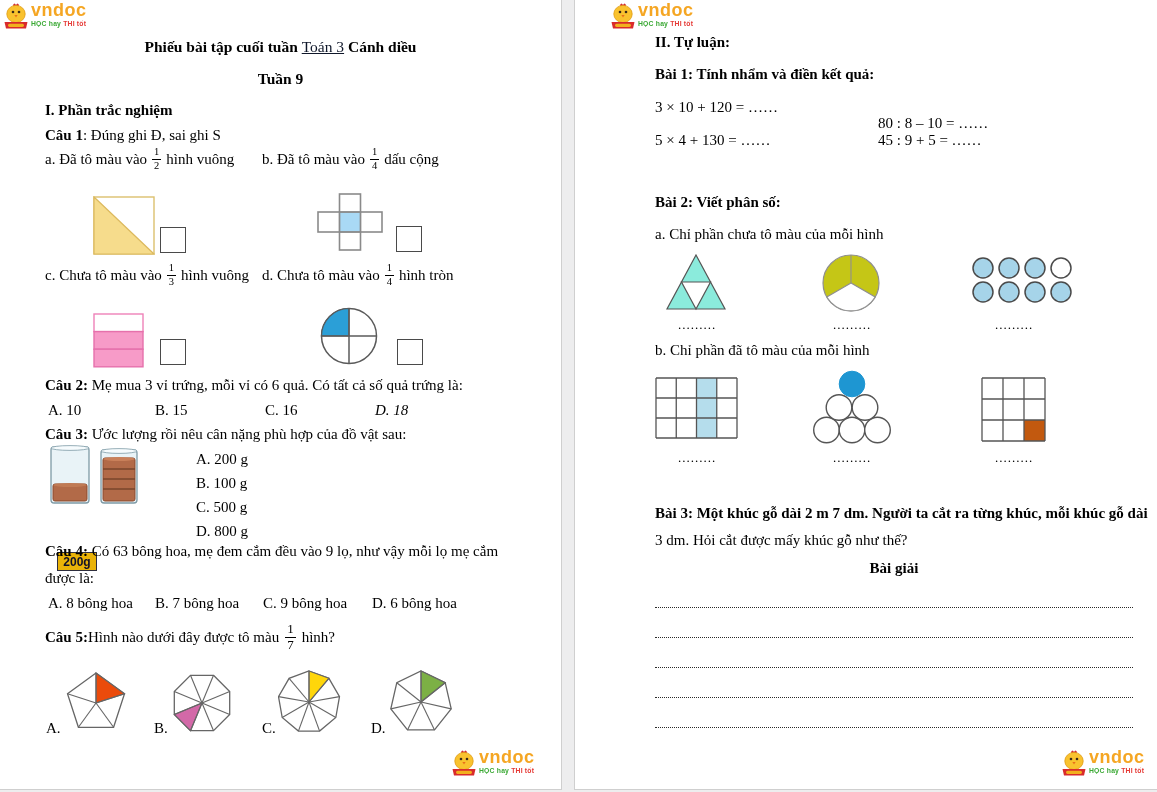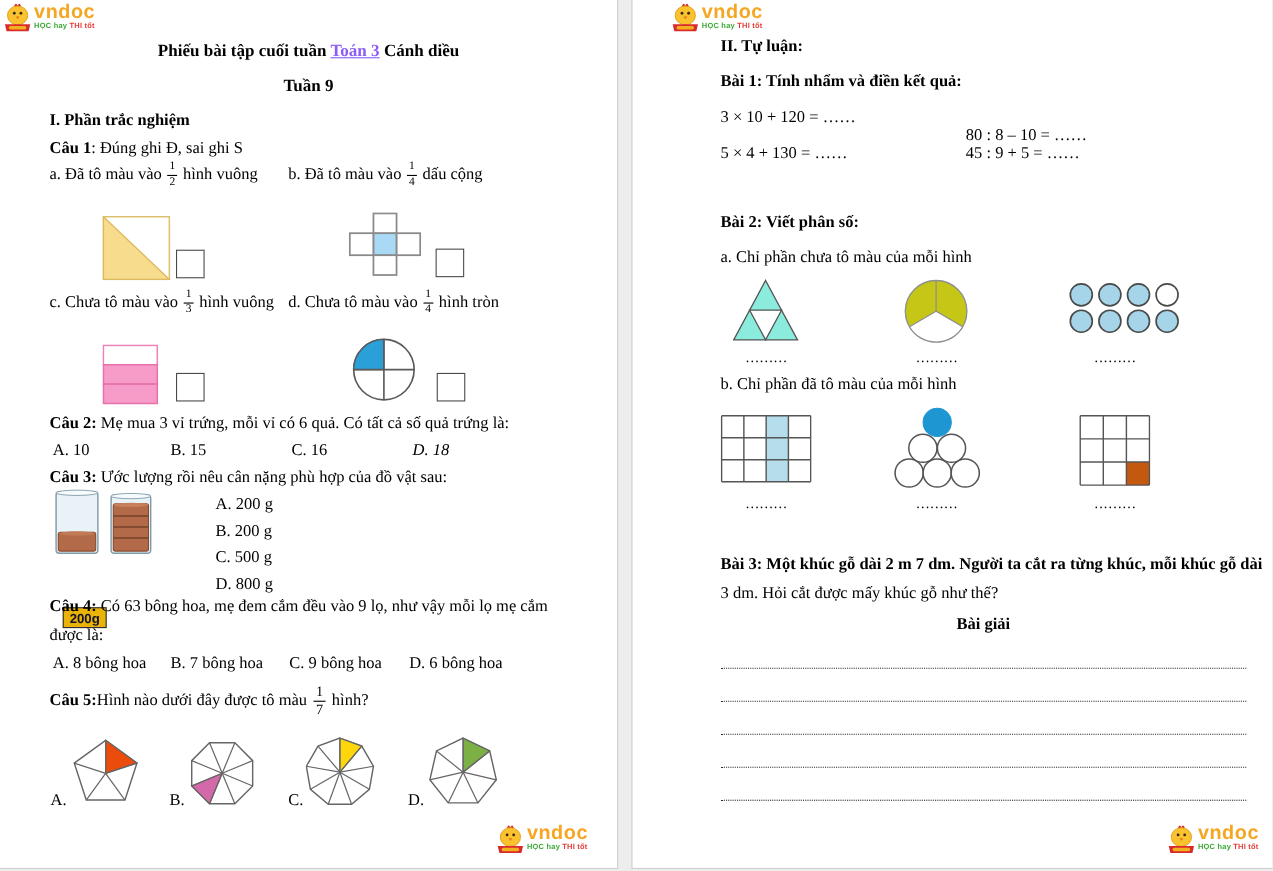--- a/index.html
+++ b/index.html
@@ -7,21 +7,21 @@
     width:1157px;height:792px;position:relative;overflow:hidden;
     background:#ededee;font-family:"Liberation Serif",serif;color:#000;
   }
   .page{position:absolute;top:0;height:789px;background:#fff;outline:1px solid #cfcfcf;}
   #page-left{left:0;width:561px;}
   #page-right{left:575px;width:582px;}
   .abs{position:absolute;white-space:nowrap;}
   .qtext{font-size:15px;line-height:1.25;}
   .bold{font-weight:bold;}
   .center{text-align:center;}
-  .link{color:#8b5cf6;text-decoration:underline;font-weight:bold;}
+  .link{color:#0f172a;text-decoration:underline;font-weight:normal;}
   .qrow{display:flex;align-items:center;}
   .frac{display:inline-block;text-align:center;font-size:10.5px;line-height:1.15;margin:0 5px;}
   .frac .num{display:block;padding:0 2px;}
   .frac .den{display:block;border-top:1px solid #000;padding:0 2px;}
   .frac.big{font-size:13px;margin:0 6px;}
   .ansbox{position:absolute;width:24px;height:24px;border:1.7px solid #4a4a4a;background:#fff;}
   .dots{font-size:13px;letter-spacing:1px;}
   .dotline{position:absolute;height:12px;border-bottom:1.7px dotted #2a2a2a;}
   .weight-label{
     position:absolute;width:38px;height:17px;background:#eab308;border:1.6px solid #2e2e3e;
@@ -146,21 +146,21 @@
     <ellipse cx="74" cy="9" rx="18" ry="2.4" fill="#F6FBFD" stroke="#7E9AA6" stroke-width="0.8"></ellipse>
     <rect x="58" y="16" width="32" height="43" rx="2" fill="#B26A48" stroke="#8A4A2E" stroke-width="1"></rect>
     <ellipse cx="74" cy="17" rx="15.5" ry="2" fill="#C9805A"></ellipse>
     <line x1="58" y1="27" x2="90" y2="27" stroke="#74432a" stroke-width="1.4"></line>
     <line x1="58" y1="37" x2="90" y2="37" stroke="#74432a" stroke-width="1.4"></line>
     <line x1="58" y1="47" x2="90" y2="47" stroke="#74432a" stroke-width="1.4"></line>
   </svg>
   <div class="weight-label" style="left:57px;top:504px;">200g</div>
 
   <div class="abs qtext" style="left:196px;top:450px;">A. 200 g</div>
-  <div class="abs qtext" style="left:196px;top:474px;">B. 200 g</div>
+  <div class="abs qtext" style="left:196px;top:474px;">B. 100 g</div>
   <div class="abs qtext" style="left:196px;top:498px;">C. 500 g</div>
   <div class="abs qtext" style="left:196px;top:522px;">D. 800 g</div>
 
   <div class="abs qtext" style="left:45px;top:542px;"><b>Câu 4:</b><span> Có 63 bông hoa, mẹ đem cắm đều vào 9 lọ, như vậy mỗi lọ mẹ cắm</span></div>
   <div class="abs qtext" style="left:45px;top:569px;">được là:</div>
   <div class="abs qtext" style="left:48px;top:594px;">A. 8 bông hoa</div>
   <div class="abs qtext" style="left:155px;top:594px;">B. 7 bông hoa</div>
   <div class="abs qtext" style="left:263px;top:594px;">C. 9 bông hoa</div>
   <div class="abs qtext" style="left:372px;top:594px;">D. 6 bông hoa</div>
 

